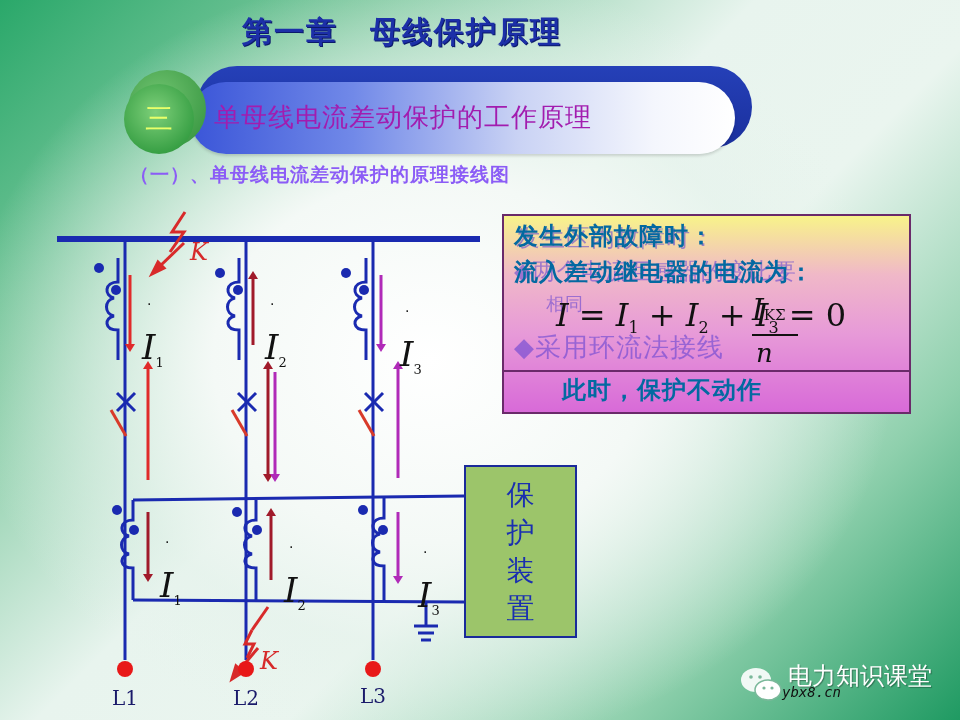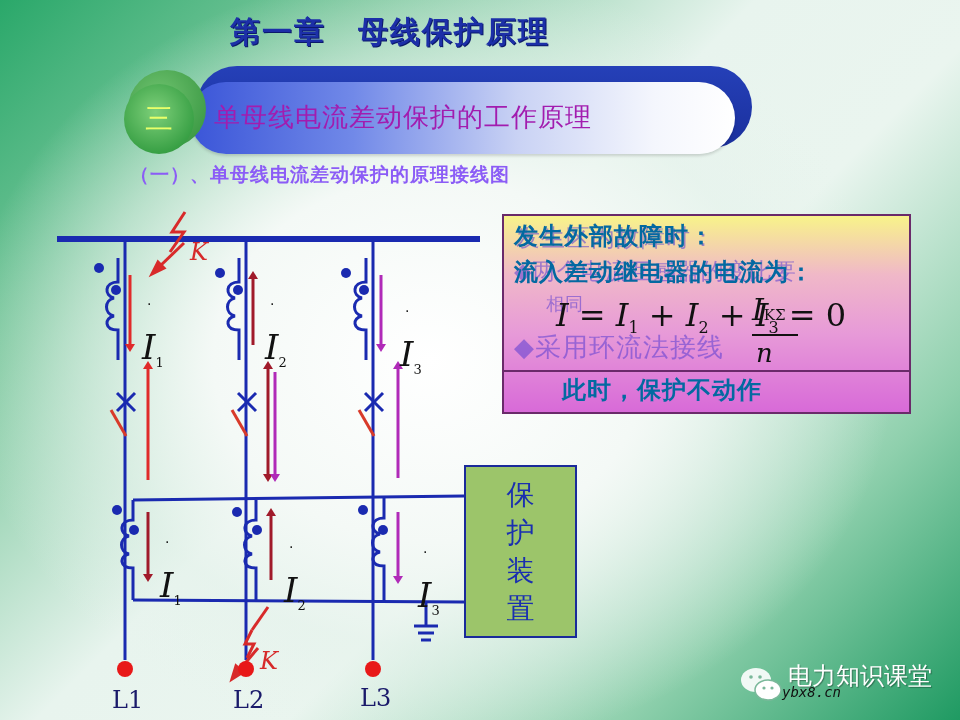--- a/index.html
+++ b/index.html
@@ -7,21 +7,21 @@
       width: 960px; height: 720px; overflow: hidden; position: relative;
       font-family: "DejaVu Sans", sans-serif;
       background:
         radial-gradient(ellipse 620px 520px at 430px 360px, #ffffff 0%, #f4f9f6 35%, rgba(230,243,236,0.6) 55%, rgba(230,243,236,0) 75%),
         linear-gradient(135deg, #2aa86a 0%, #7fc9a0 22%, #e8f4ee 45%, #eaf5ef 60%, #8fd0ad 80%, #1f9a62 100%);
     }
     .abs { position: absolute; }
 
     
     #chapter-title {
-      left: 0; width: 780px; top: 12px; text-align: center;
+      left: 12px; width: 780px; top: 12px; text-align: center;
       font-family: "DejaVu Serif", serif; font-weight: bold;
       font-size: 30px; color: #1c2fa8; letter-spacing: 2px;
       text-shadow: 1px 1px 0 #0c1a6a;
       word-spacing: 26px;
     }
 
     
     #banner-shadow {
       left: 196px; top: 66px; width: 556px; height: 82px;
       border-radius: 42px;
@@ -85,21 +85,21 @@
     
     #prot-box {
       left: 464px; top: 465px; width: 113px; height: 173px;
       background: #9cc56a; border: 2px solid #1a2a9a; box-sizing: border-box;
       display: flex; flex-direction: column; align-items: center; justify-content: center;
     }
     .prot-char { font-size: 28px; color: #1a2fb0; line-height: 38px; }
 
     
     .line-label {
-      font-family: "DejaVu Serif", serif; font-size: 24px; color: #1a1a6a;
+      font-family: "DejaVu Serif", serif; font-size: 20px; color: #1a1a6a;
     }
     .k-label {
       font-family: "DejaVu Serif", serif; font-style: italic; font-size: 24px; color: #d62a2a;
     }
     .cur-label {
       font-family: "DejaVu Serif", serif; font-style: italic; font-size: 34px; color: #111; margin-top: 22px;
     }
     .cur-label sub { font-size: 13px; font-style: normal; }
     .cur-dot { position: absolute; font-size: 14px; color: #111; }
 

